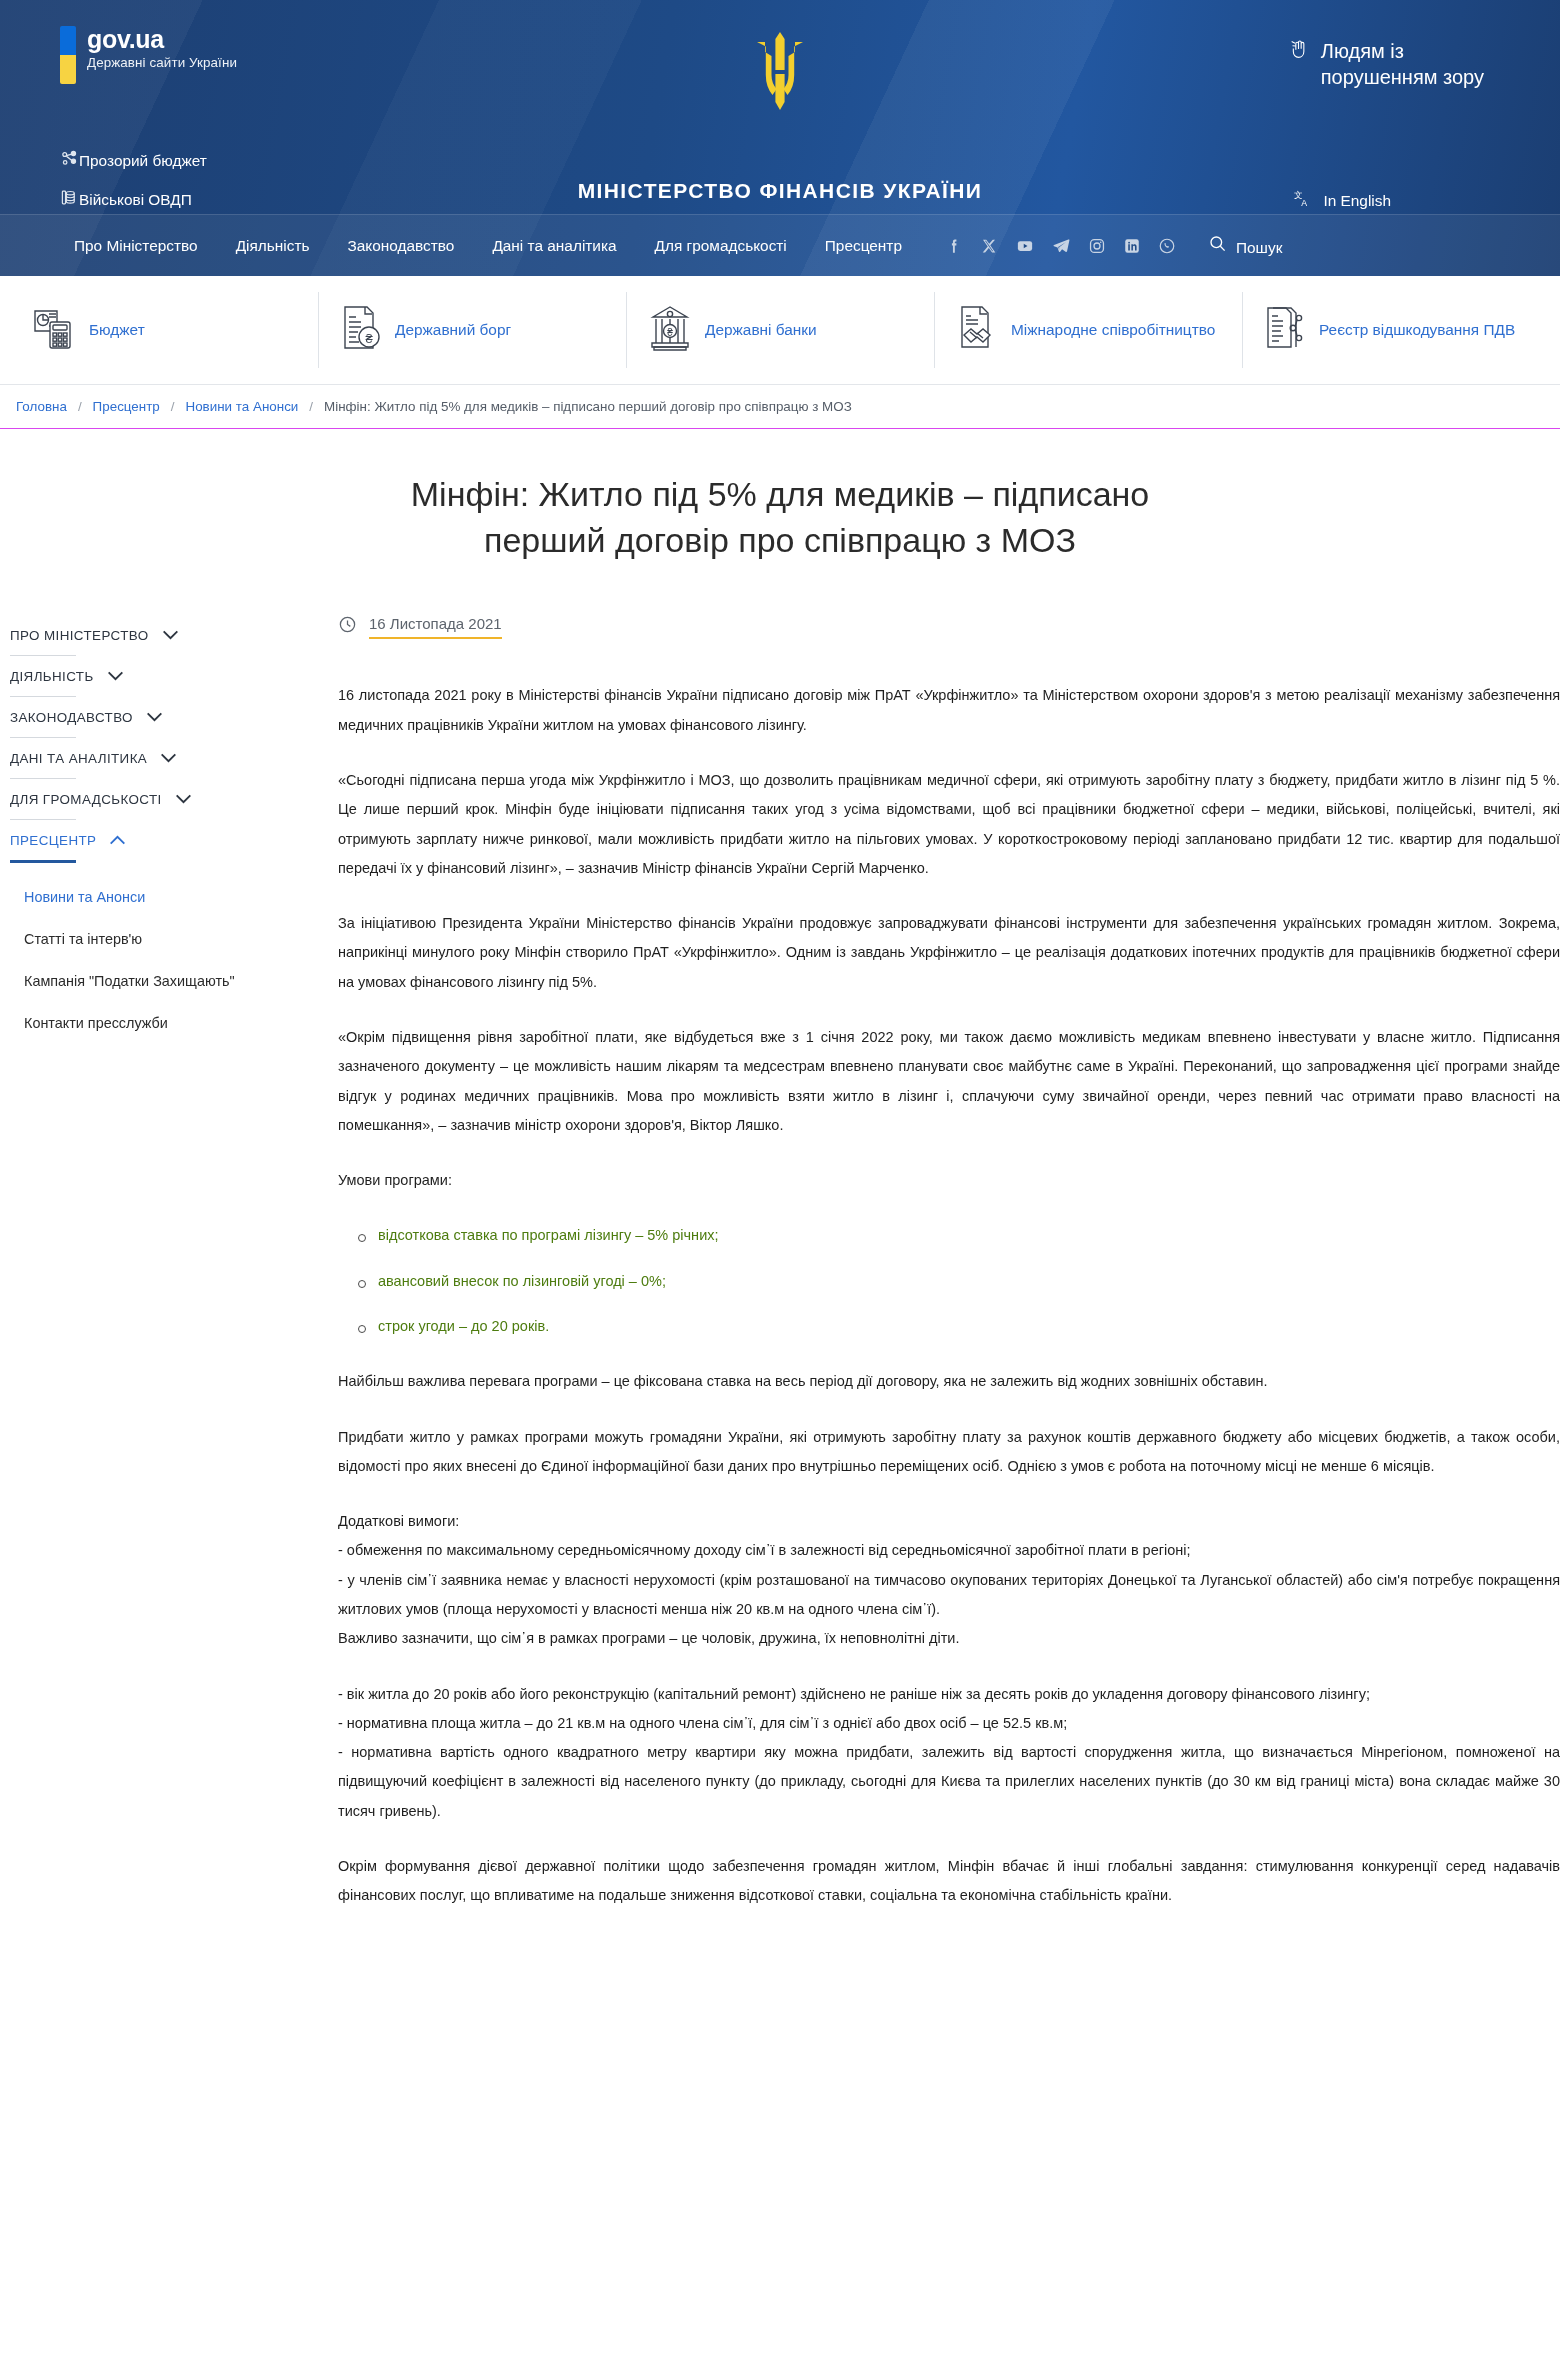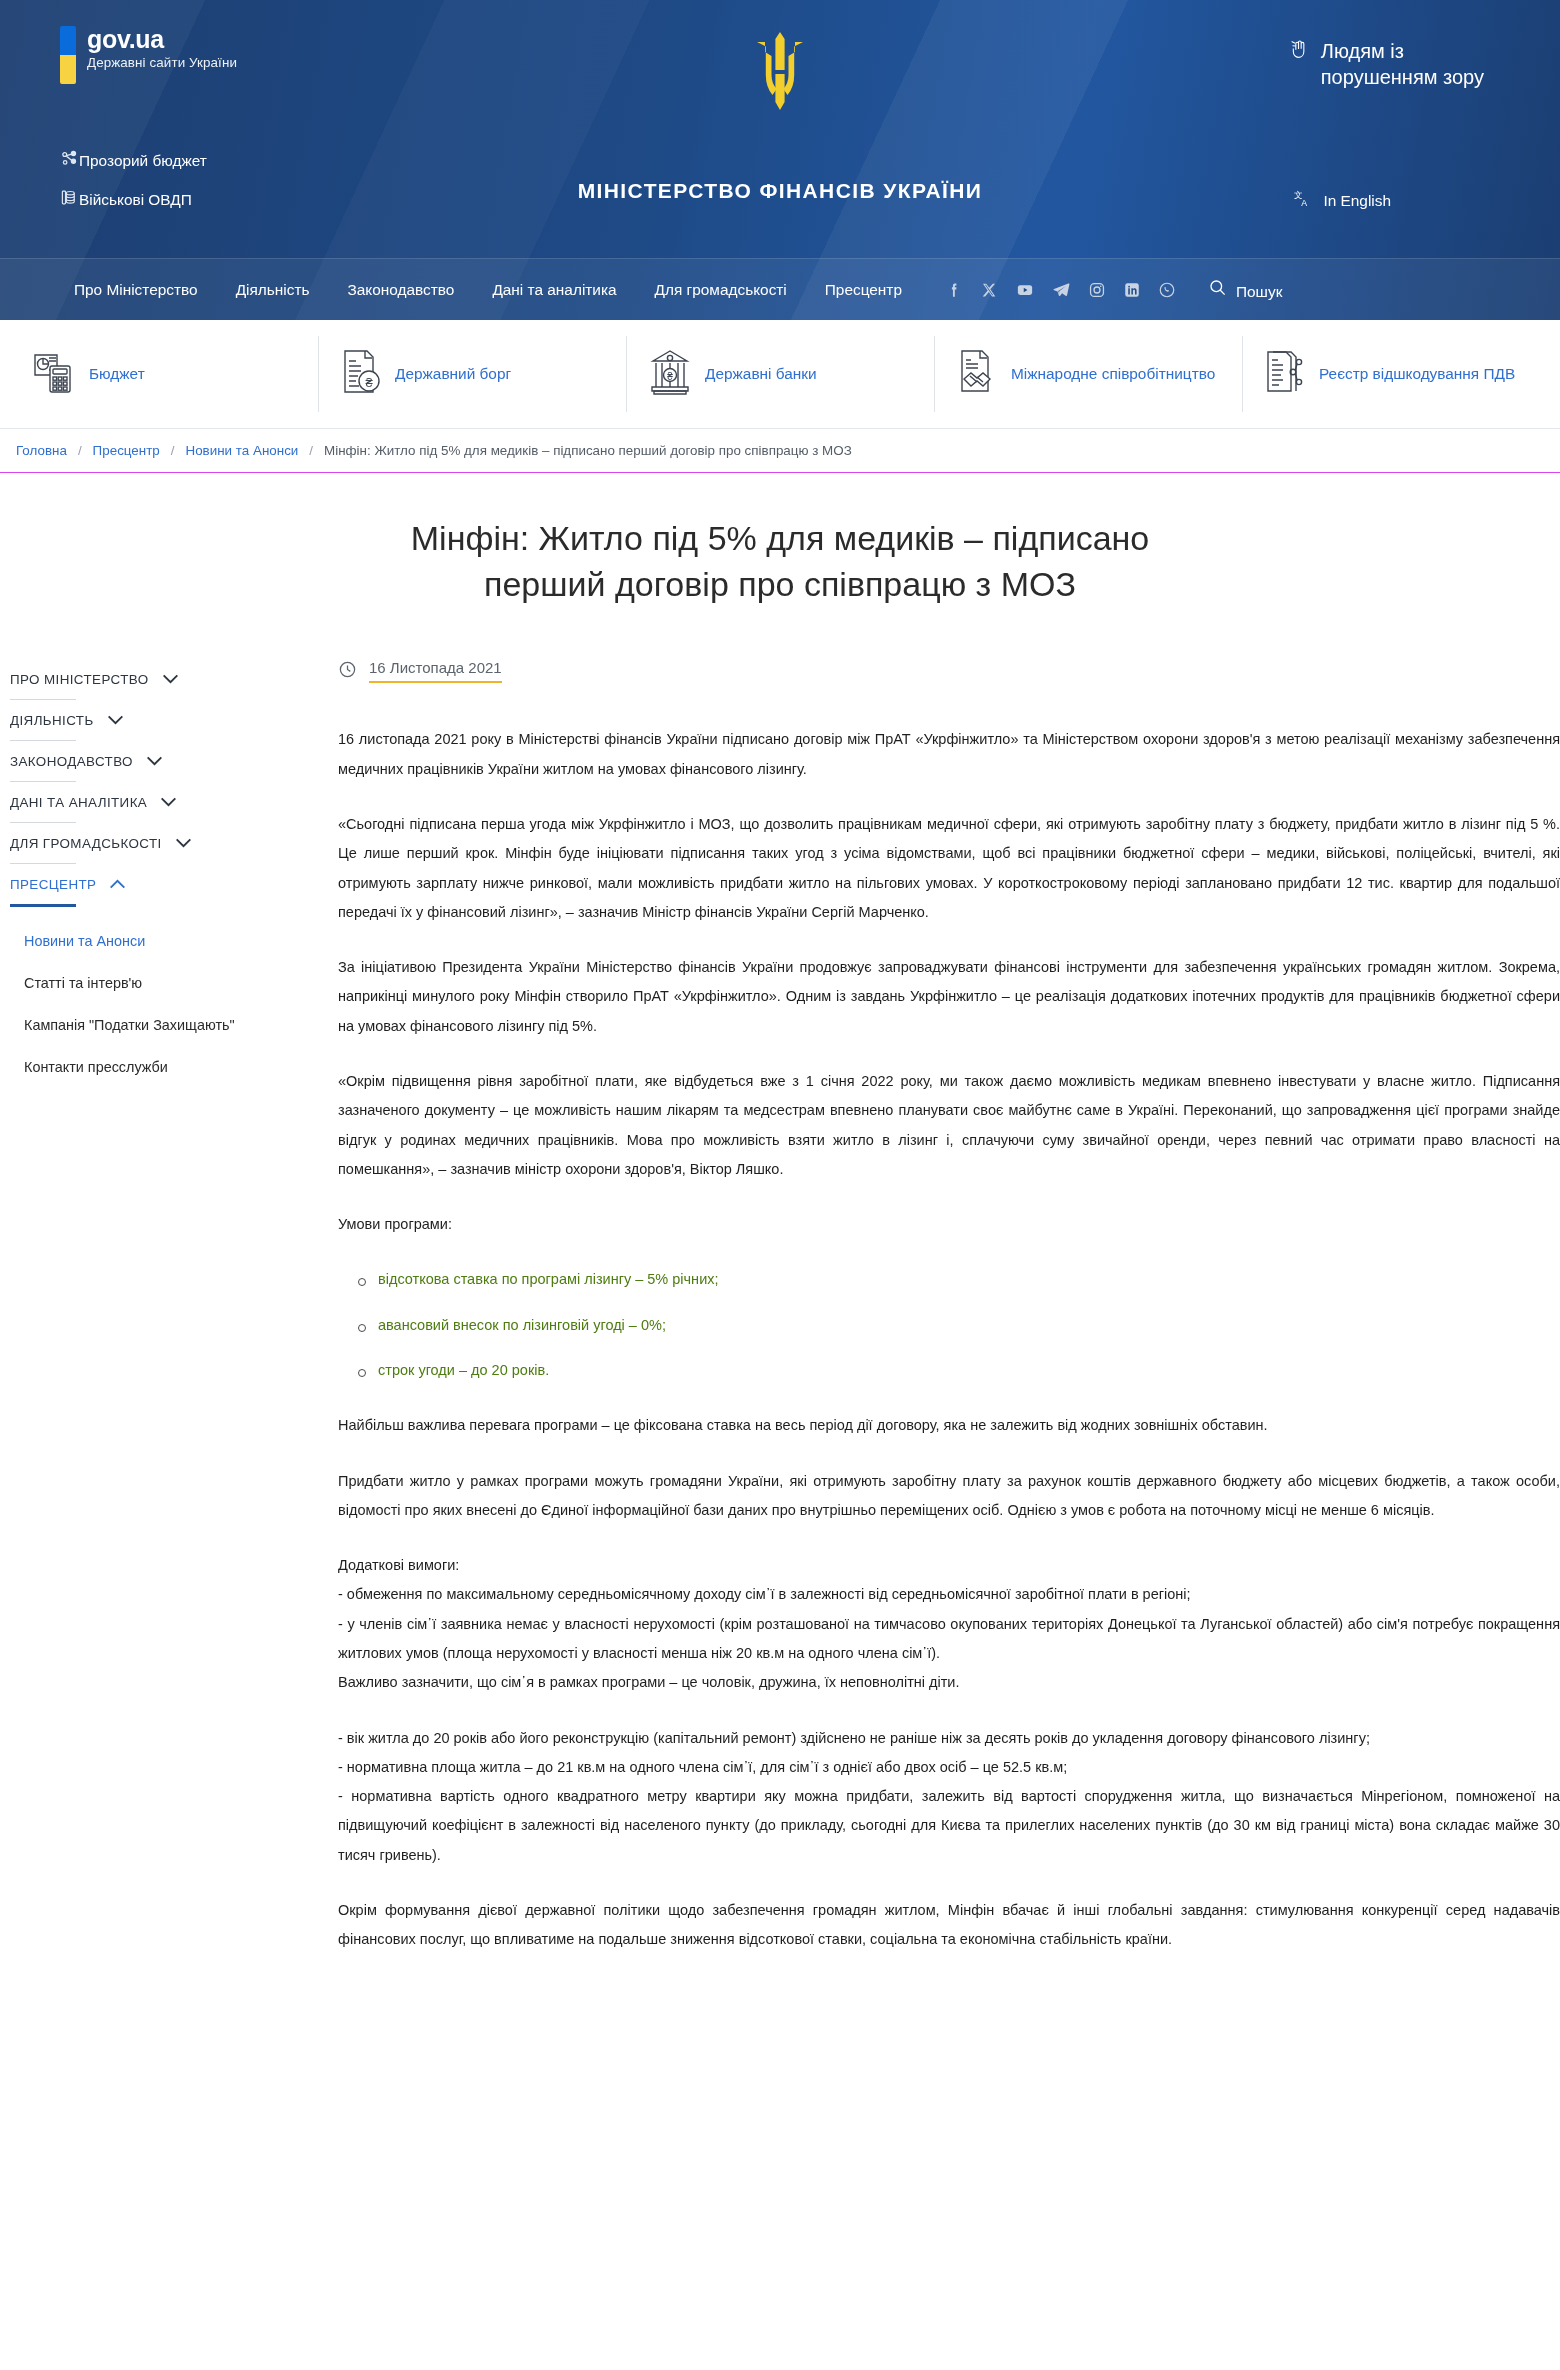--- a/index.html
+++ b/index.html
@@ -9,21 +9,21 @@
     width:1560px;
     background:#ffffff;
     font-family:"Liberation Sans", sans-serif;
     color:#222;
     -webkit-font-smoothing:antialiased;
   }
 
   
   .header {
     position:relative;
-    height:320px;
+    height:276px;
     background:linear-gradient(100deg,#1d3f72 0%,#1e4a86 42%,#2257a0 68%,#1b3e72 100%);
     overflow:hidden;
     text-decoration:underline;
   }
   .header:before{
     content:"";
     position:absolute; inset:0;
     background:
       linear-gradient(115deg, rgba(255,255,255,.045) 0 12%, transparent 12% 26%,
       rgba(255,255,255,.03) 26% 38%, transparent 38% 55%,
@@ -129,21 +129,21 @@
   .side-rule { width:66px; height:1px; background:#d5d9de; }
   .side-rule.thick { width:66px; height:3px; background:#23589e; }
   .chev { display:inline-block; }
   .sub { padding:18px 0 4px 14px; }
   .sub-item {
     font-size:14.4px; color:#2b2b2b; padding:8px 0 18px 0; cursor:pointer;
   }
   .sub-item.active { color:#2f6fd0; }
 
   
-  .datebar { display:flex; align-items:flex-end; gap:12px; margin-bottom:42px; }
+  .datebar { display:flex; align-items:flex-start; gap:12px; margin-bottom:42px; }
   .datebar .dt {
     font-size:15px; color:#5d646d; border-bottom:2px solid #f0b429; padding-bottom:5px;
   }
   .article { padding-right:0; }
   .article p {
     font-size:14.5px; line-height:2.02; text-align:justify; color:#1f1f1f;
     margin:0 0 26px 0;
   }
   .article p.tight { margin-bottom:0; line-height:2.02; }
   .article ul { list-style:none; margin:0 0 26px 0; padding:0 0 0 18px; }

